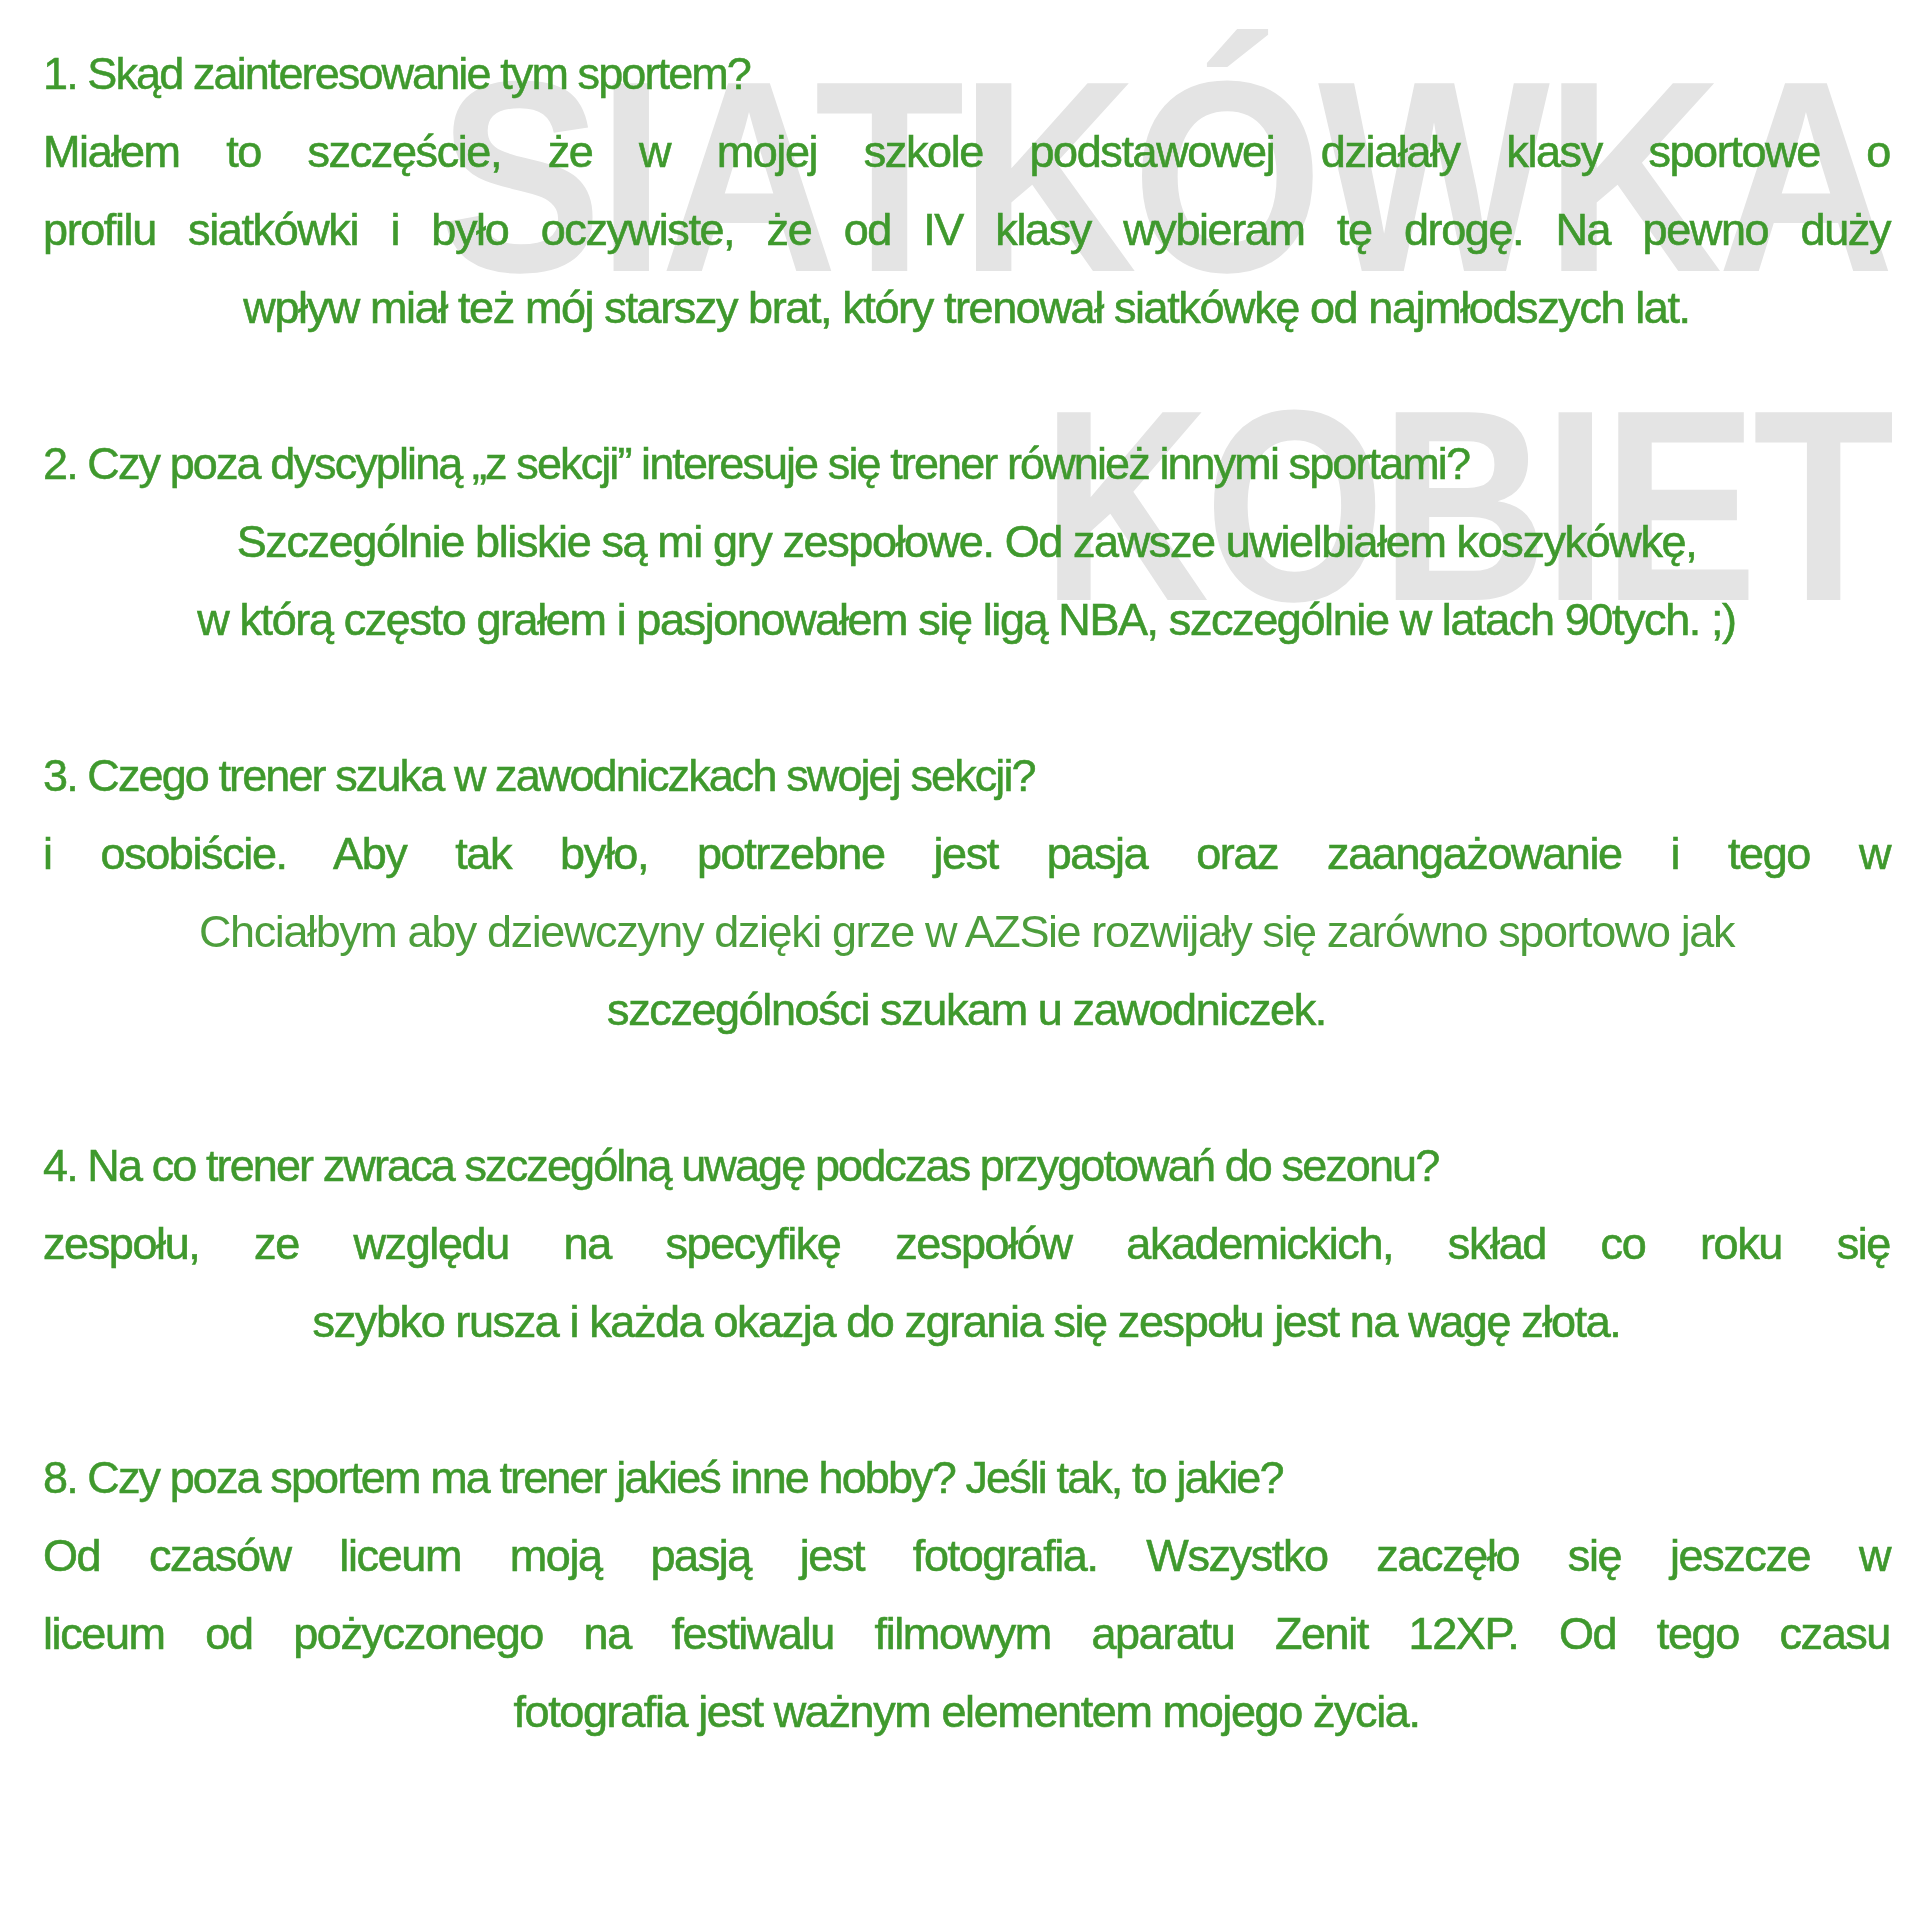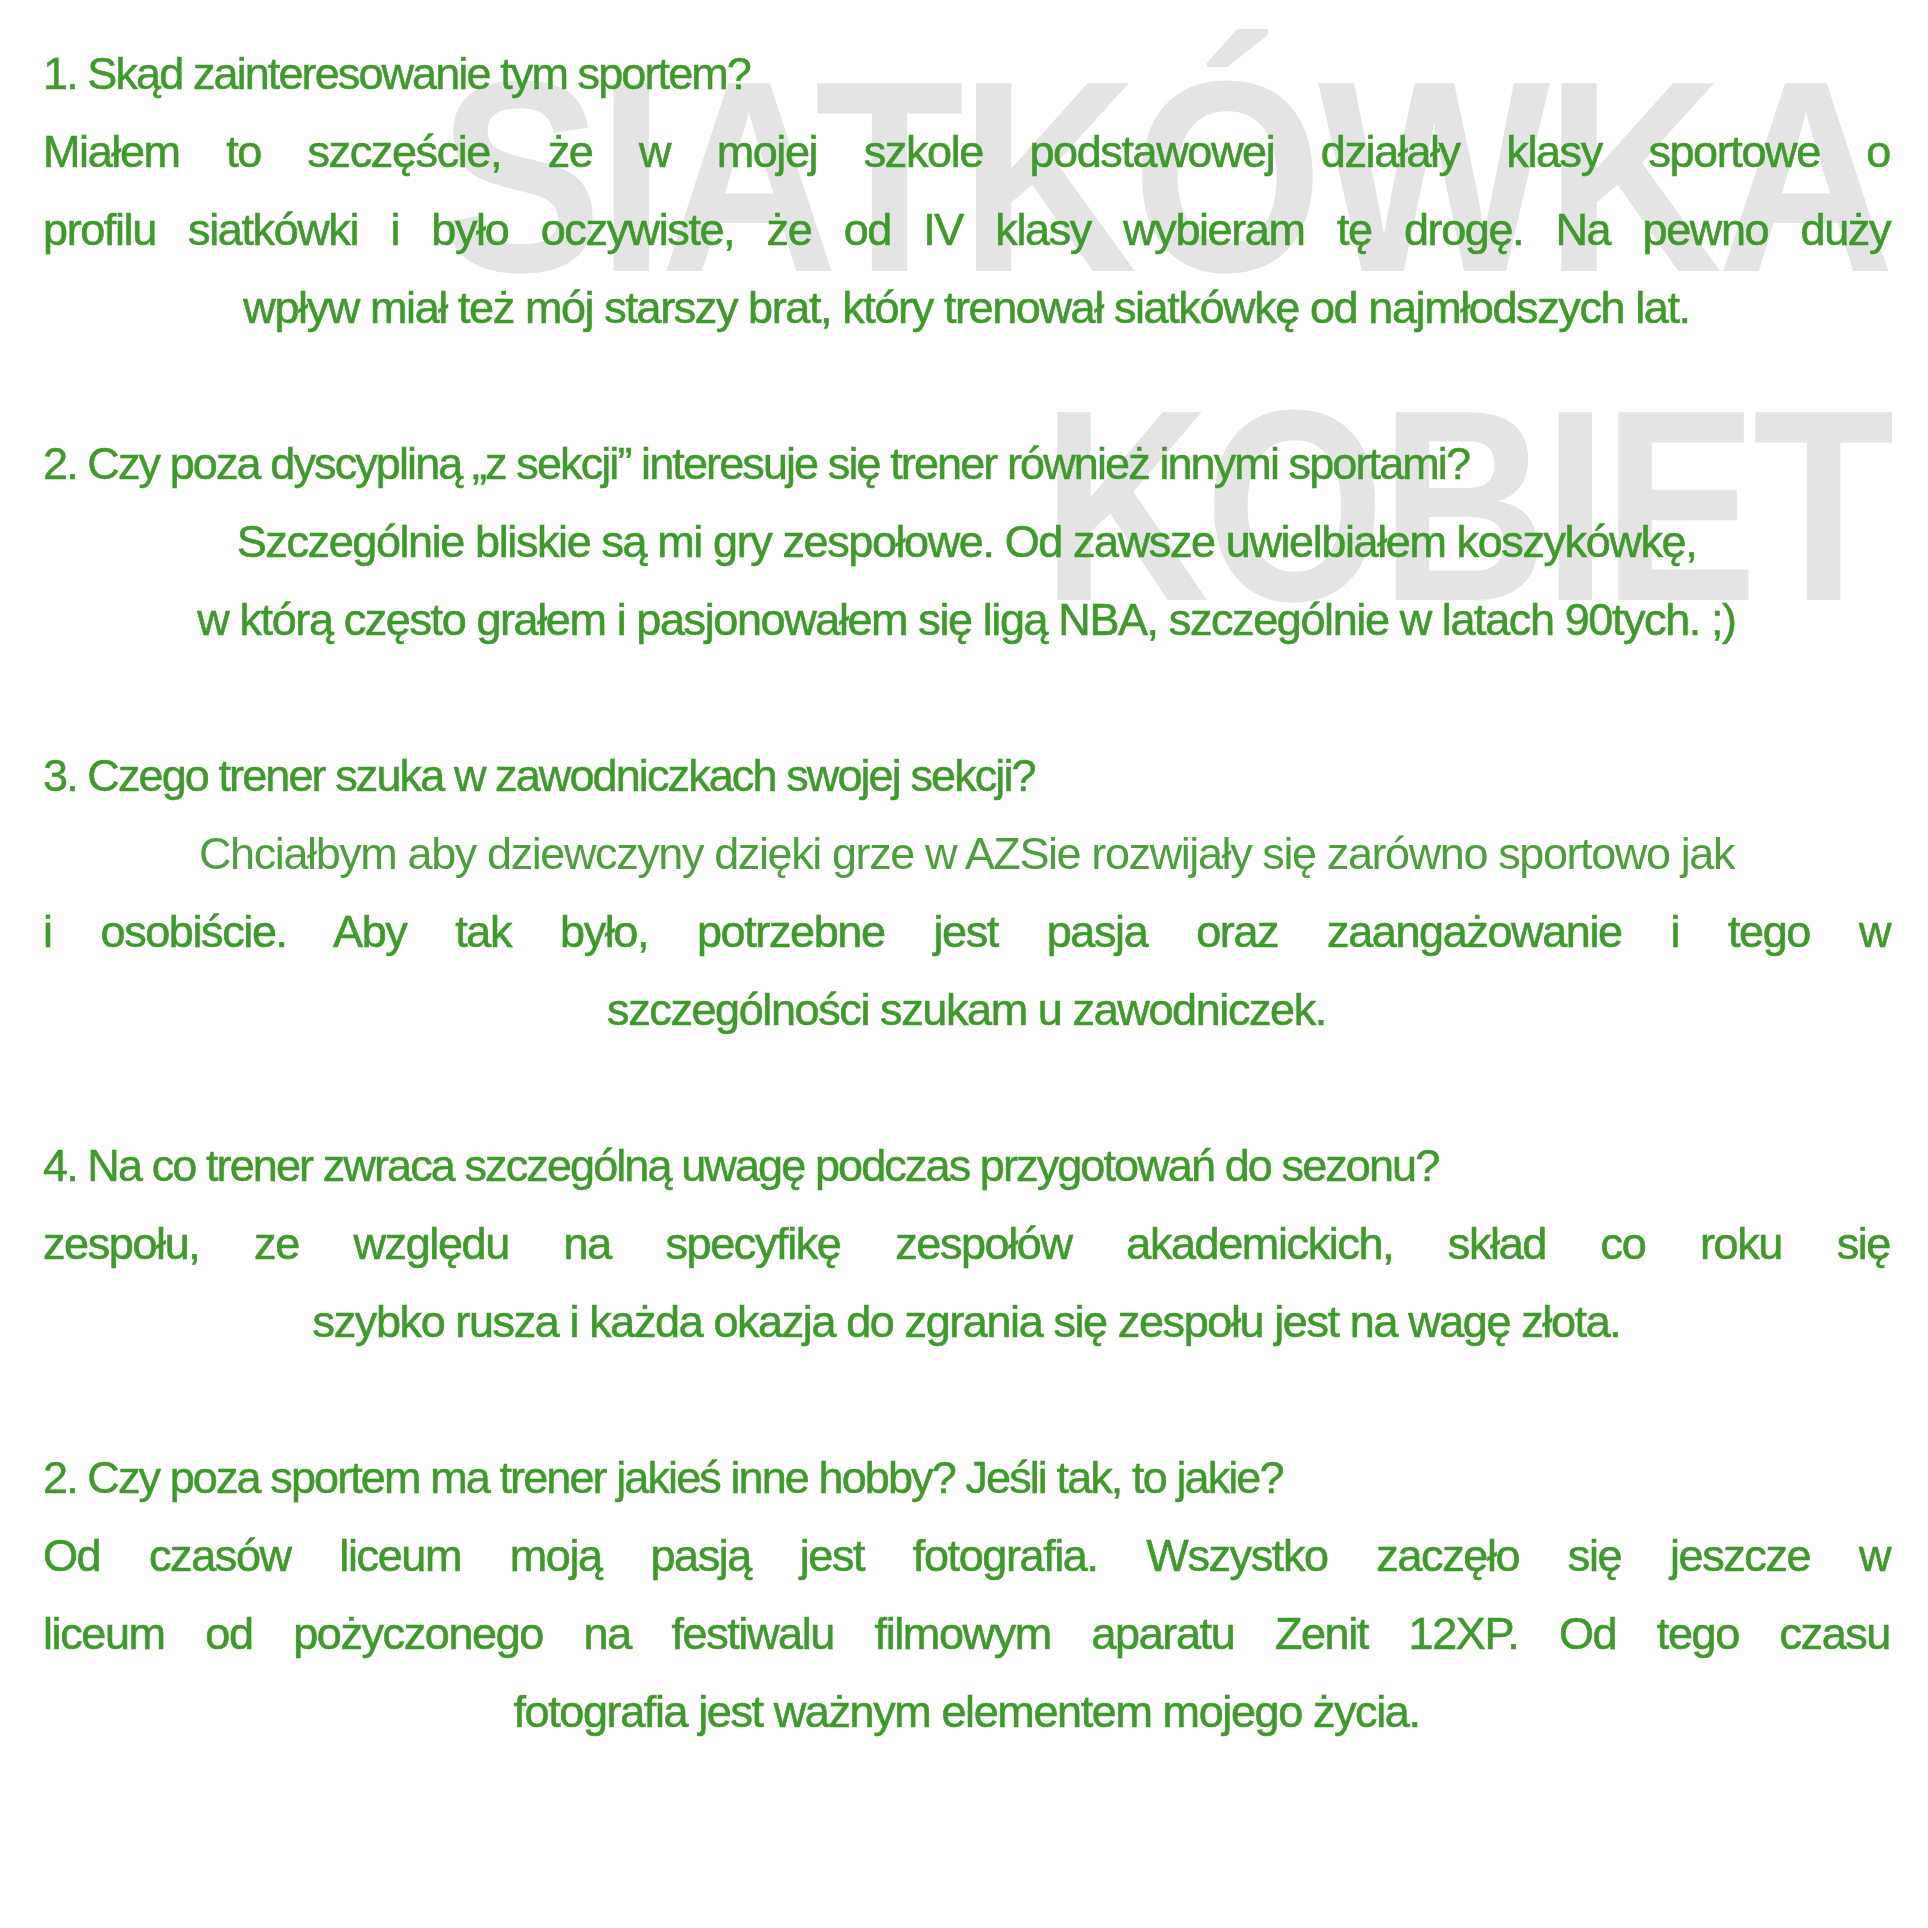--- a/index.html
+++ b/index.html
@@ -78,32 +78,32 @@
   </div>
 
   <div class="qa-block">
     <div class="h">2. Czy poza dyscypliną „z sekcji” interesuje się trener również innymi sportami?</div>
     <div class="line">Szczególnie bliskie są mi gry zespołowe. Od zawsze uwielbiałem koszykówkę,</div>
     <div class="line">w którą często grałem i pasjonowałem się ligą NBA, szczególnie w latach 90tych. ;)</div>
   </div>
 
   <div class="qa-block">
     <div class="h">3. Czego trener szuka w zawodniczkach swojej sekcji?</div>
+    <div class="line fill">i osobiście. Aby tak było, potrzebne jest pasja oraz zaangażowanie i tego w</div>
     <div class="line light">Chciałbym aby dziewczyny dzięki grze w AZSie rozwijały się zarówno sportowo jak</div>
-    <div class="line fill">i osobiście. Aby tak było, potrzebne jest pasja oraz zaangażowanie i tego w</div>
     <div class="line">szczególności szukam u zawodniczek.</div>
   </div>
 
   <div class="qa-block">
     <div class="h">4. Na co trener zwraca szczególną uwagę podczas przygotowań do sezonu?</div>
     <div class="line fill">zespołu, ze względu na specyfikę zespołów akademickich, skład co roku się</div>
     <div class="line">szybko rusza i każda okazja do zgrania się zespołu jest na wagę złota.</div>
   </div>
 
   <div class="qa-block">
-    <div class="h">2. Czy poza sportem ma trener jakieś inne hobby? Jeśli tak, to jakie?</div>
+    <div class="h">8. Czy poza sportem ma trener jakieś inne hobby? Jeśli tak, to jakie?</div>
     <div class="line fill">Od czasów liceum moją pasją jest fotografia. Wszystko zaczęło się jeszcze w</div>
     <div class="line fill">liceum od pożyczonego na festiwalu filmowym aparatu Zenit 12XP. Od tego czasu</div>
     <div class="line">fotografia jest ważnym elementem mojego życia.</div>
   </div>
 
 </div>
 
 
 </body></html>

